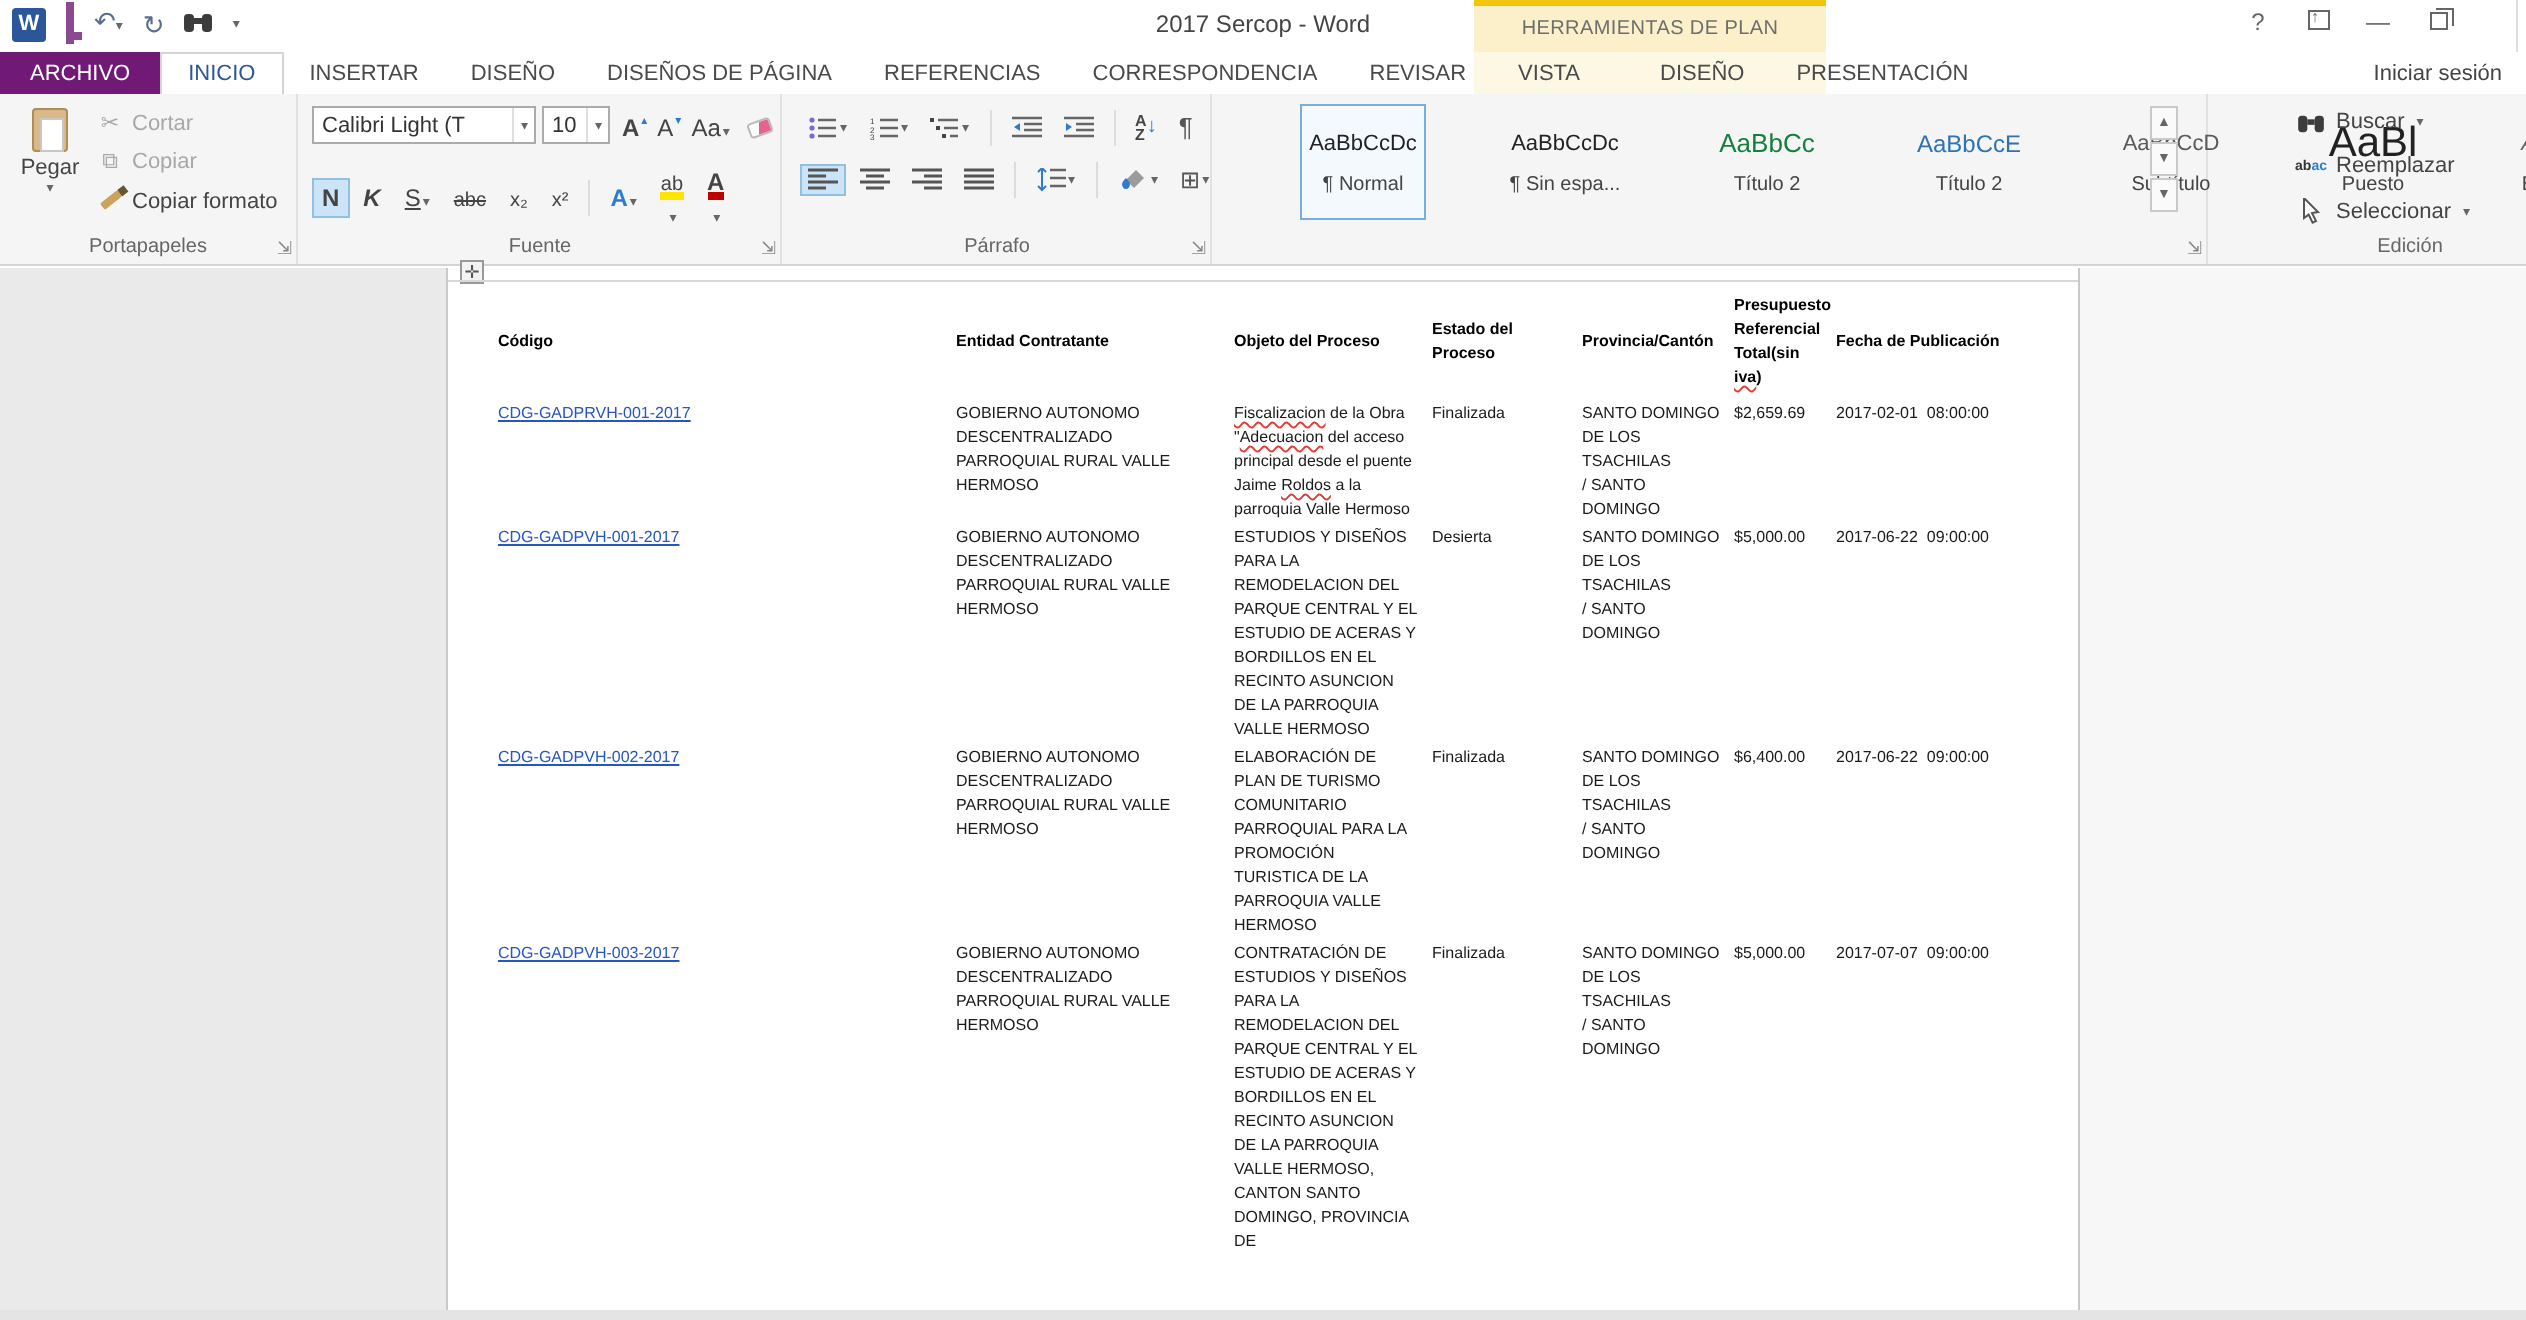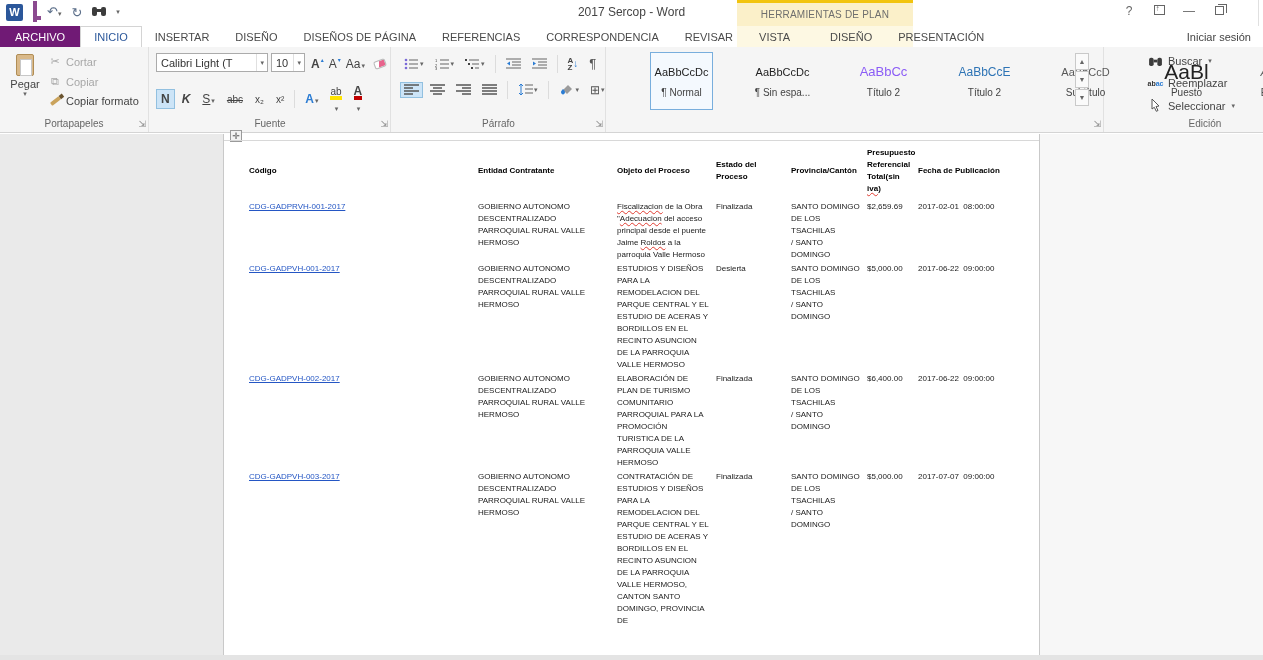--- a/index.html
+++ b/index.html
@@ -86,21 +86,21 @@
   .pbtn { padding:1px 3px; font-size:11px; display:flex; align-items:center; border:1px solid transparent; }
   .pbtn.sel { background:#cce4f7; border-color:#92c0e0; }
 
   
   .g-styles { left:606px; width:498px; }
   .gallery { position:absolute; left:8px; top:5px; display:flex; gap:2px; }
   .style-item { width:63px; height:58px; text-align:center; padding-top:8px; border:1px solid transparent;margin-left:36px; }
   .style-item.sel { border-color:#78aedd; background:#f4f9fe; }
   .style-sample { font-size:11px; color:#222; line-height:22px; white-space:nowrap; overflow:hidden; }
   .style-name { font-size:10px; color:#444; margin-top:4px; white-space:nowrap; overflow:hidden; }
-  .st-blue  .style-sample { color:#8b5cf6; font-size:13px; }
+  .st-blue  .style-sample { color:#15803d; font-size:13px; }
   .st-blue2 .style-sample { color:#2e74b5; font-size:12px; }
   .st-big   .style-sample { font-size:21px; color:#222; }
   .st-gray  .style-sample { color:#595959; }
   .st-it    .style-sample { color:#666; font-style:italic; }
   .gal-scroll { position:absolute; right:14px; top:6px; width:14px; display:flex; flex-direction:column; gap:1px; }
   .gal-scroll div { height:17px; border:1px solid #c9c9c9; background:#fafafa; font-size:7px; color:#666; text-align:center; line-height:15px; }
 
   
   .g-edit { left:1138px; width:140px; border-right:6px solid #a16207; }
   .edit-item { position:absolute; left:10px; display:flex; align-items:center; gap:5px; font-size:11px; color:#444; }

